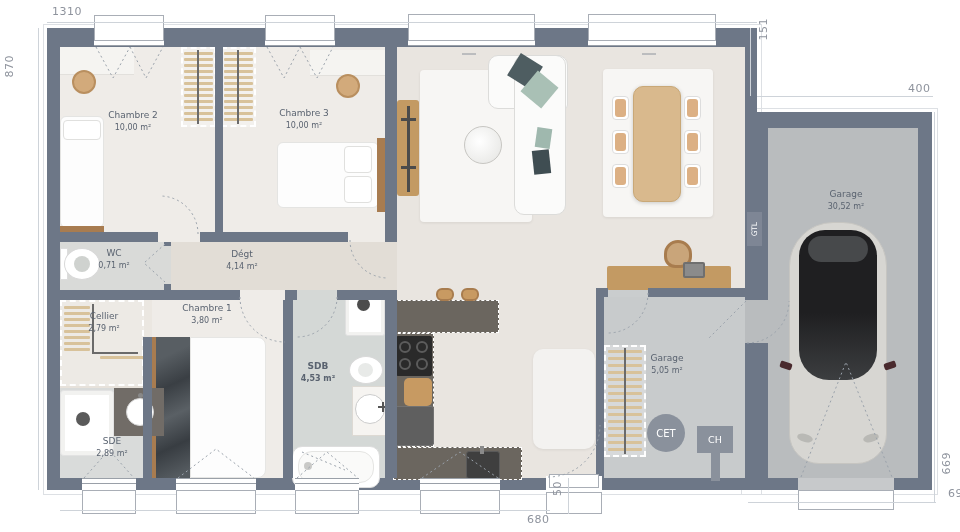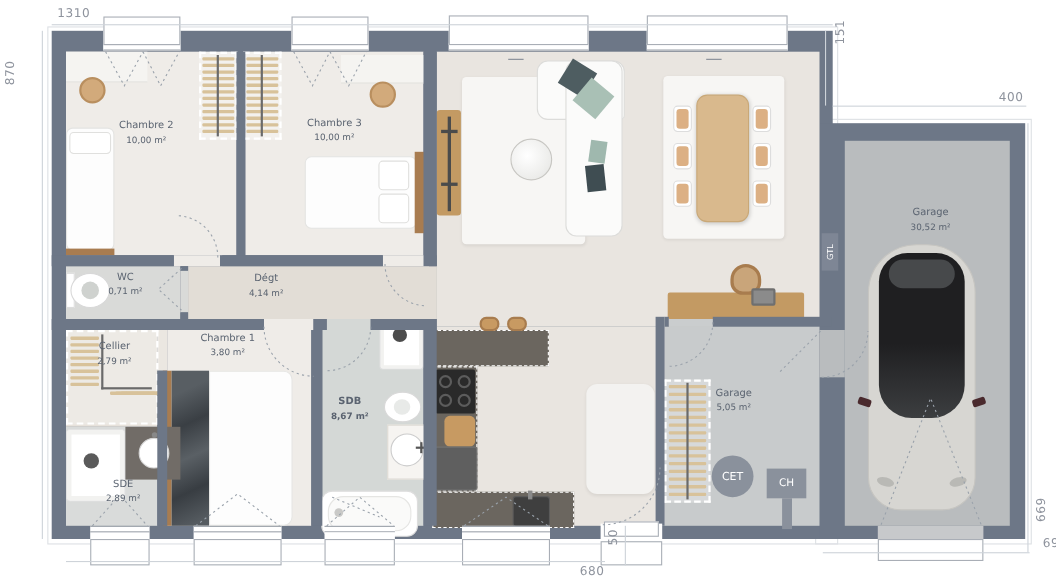--- a/index.html
+++ b/index.html
@@ -335,21 +335,21 @@
   <div class="rlabel" style="left:104px;top:322px;">
       <div class="nm">Cellier</div>
       <div class="ar">2,79 m²</div>
     </div>
   <div class="rlabel" style="left:207px;top:314px;">
       <div class="nm">Chambre 1</div>
       <div class="ar">3,80 m²</div>
     </div>
   <div class="rlabel" style="left:318px;top:372px;font-weight:bold;">
       <div class="nm">SDB</div>
-      <div class="ar">8,67 m²</div>
+      <div class="ar">4,53 m²</div>
     </div>
   <div class="rlabel" style="left:112px;top:447px;">
       <div class="nm">SDE</div>
       <div class="ar">2,89 m²</div>
     </div>
   <div class="rlabel" style="left:667px;top:364px;">
       <div class="nm">Garage</div>
       <div class="ar">5,05 m²</div>
     </div>
 

